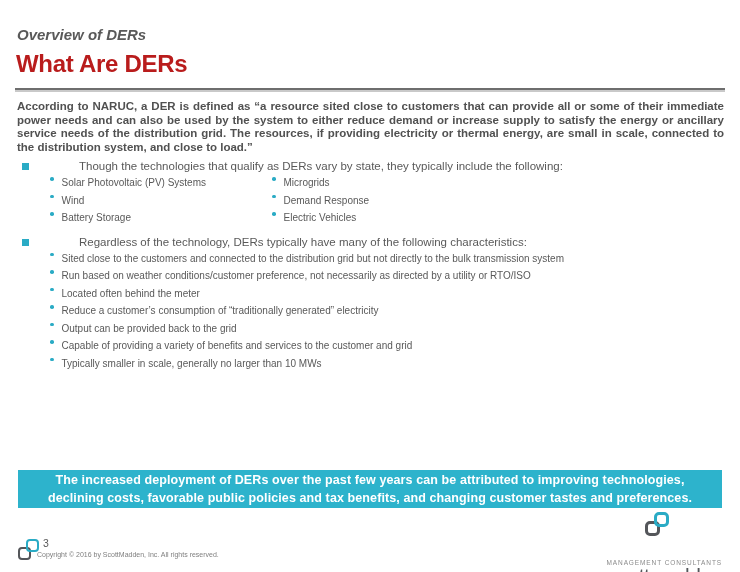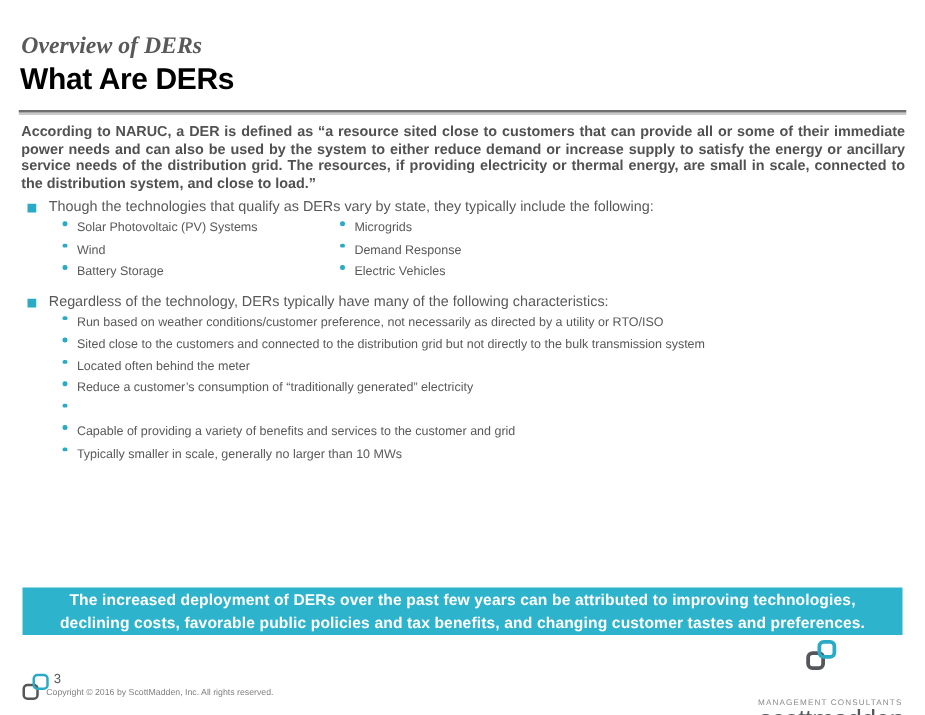--- a/index.html
+++ b/index.html
@@ -4,39 +4,39 @@
 <style>
   * { margin:0; padding:0; box-sizing:border-box; }
   html,body { background:#ffffff; }
   body { font-family:"Liberation Sans", sans-serif; }
   .slide {
     position:relative; width:740px; height:572px; background:#ffffff;
     overflow:hidden; margin:0 auto;
   }
   .kicker {
     position:absolute; left:17px; top:26px;
-    font-size:19px; font-weight:bold; font-style:italic; color:#595959;font-family:Liberation Serif, serif;
+    font-size:15px; font-weight:bold; font-style:italic; color:#595959;
   }
   .title {
     position:absolute; left:16px; top:50px;
-    font-size:24px; font-weight:bold; color:#000000; letter-spacing:-0.3px;
+    font-size:24px; font-weight:bold; color:#b91c1c; letter-spacing:-0.3px;
   }
   .divider {
     position:absolute; left:15px; top:88px; width:710px; height:2px;
     background:#6e6e6e; box-shadow:0 2px 0 #c9c9c9;
   }
   .intro {
     position:absolute; left:17px; top:100px; width:707px;
     font-size:11.5px; font-weight:bold; color:#515151;
     line-height:13.6px; text-align:justify;
   }
   .content { position:absolute; left:17px; top:160px; width:708px; }
   .l1 {
     display:flex; align-items:flex-start; margin-bottom:4px;
-    font-size:11.5px; color:#595959;
+    font-size:11.5px; color:#595959;gap:40px;
   }
   .l1 .sq {
     flex:0 0 auto; width:7px; height:7px; background:var(--accent,#2aabc5);
     margin:3px 10px 0 5px;
   }
   .l1 .l1-text { line-height:13px; }
   .tech-grid {
     display:grid; grid-template-columns:222px auto;
     margin:2px 0 6px 31px;
   }
@@ -142,36 +142,37 @@
     </div>
 
     <div class="l1">
       <span class="sq"></span>
       <span class="l1-text">Regardless of the technology, DERs typically have many of the following characteristics:</span>
     </div>
 
     <div class="char-list">
       <div class="sub-item">
           <span class="dot"></span>
+          <span>Sited close to the customers and connected to the distribution grid but not directly to the bulk transmission system</span>
+        </div>
+      <div class="sub-item">
+          <span class="dot"></span>
           <span>Run based on weather conditions/customer preference, not necessarily as directed by a utility or RTO/ISO</span>
         </div>
       <div class="sub-item">
           <span class="dot"></span>
-          <span>Sited close to the customers and connected to the distribution grid but not directly to the bulk transmission system</span>
-        </div>
-      <div class="sub-item">
-          <span class="dot"></span>
           <span>Located often behind the meter</span>
         </div>
       <div class="sub-item">
           <span class="dot"></span>
           <span>Reduce a customer’s consumption of “traditionally generated” electricity</span>
         </div>
       <div class="sub-item">
           <span class="dot"></span>
+          <span>Output can be provided back to the grid</span>
         </div>
       <div class="sub-item">
           <span class="dot"></span>
           <span>Capable of providing a variety of benefits and services to the customer and grid</span>
         </div>
       <div class="sub-item">
           <span class="dot"></span>
           <span>Typically smaller in scale, generally no larger than 10 MWs</span>
         </div>
     </div>

